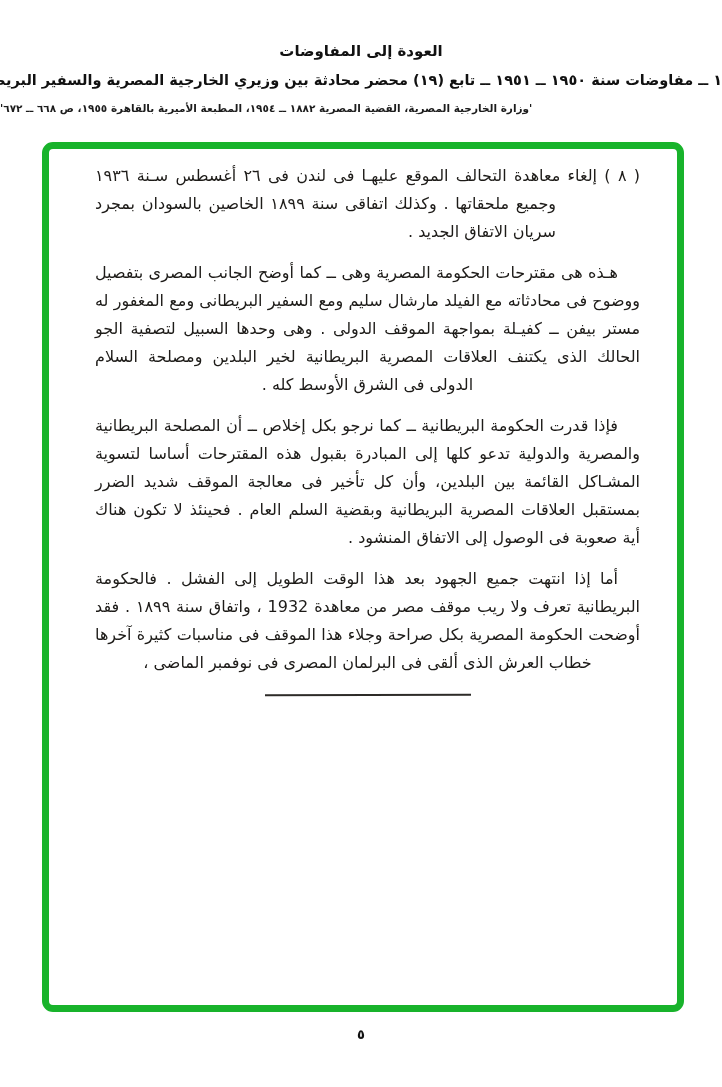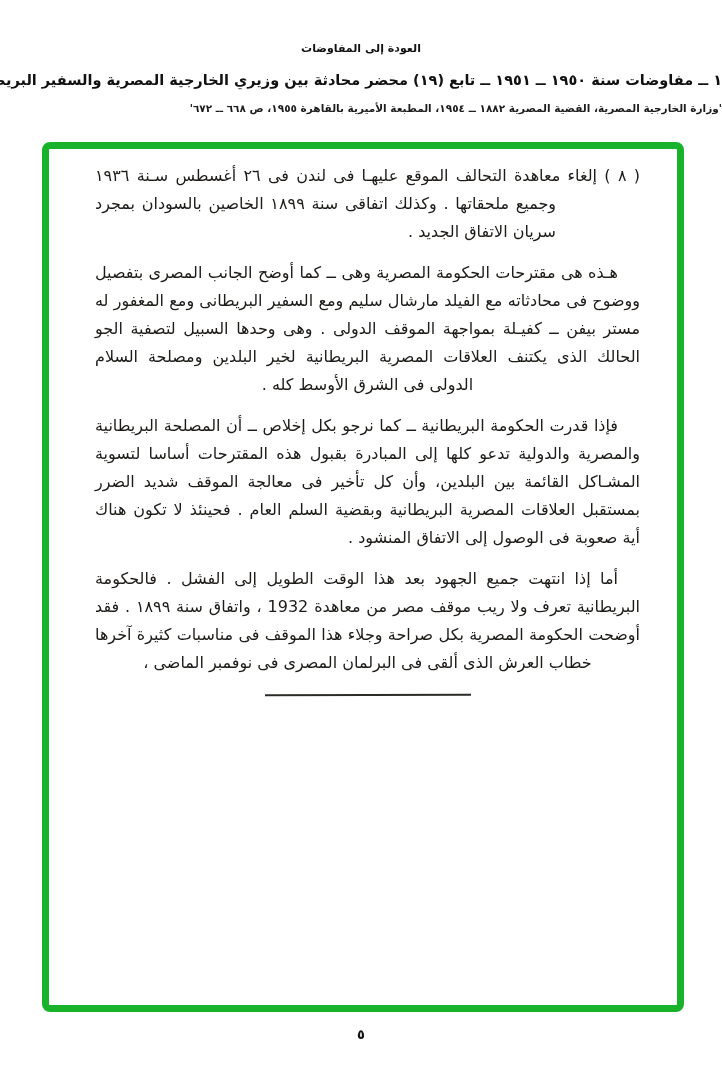--- a/index.html
+++ b/index.html
@@ -15,38 +15,38 @@
     direction: rtl;
     font-family: "DejaVu Sans", sans-serif;
     color: #111111;
   }
   
   .back-link {
     position: absolute;
     top: 42px;
     left: 0; right: 0;
     text-align: center;
-    font-size: 11px;
+    font-size: 15px;
     font-weight: bold;
     letter-spacing: 0.2px;
   }
   .doc-title {
     position: absolute;
     top: 72px;
     left: 0; right: 0;
     text-align: center;
     font-size: 14.5px;
     font-weight: bold;
     white-space: nowrap;
   }
   .citation {
     position: absolute;
     top: 102px;
     left: 0; right: 0;
-    text-align: right;
+    text-align: left;
     font-size: 10.5px;
     font-weight: bold;
     color: #1c1c1c;
   }
   
   .highlight-box {
     position: absolute;
     top: 142px;
     left: 42px;
     width: 642px;
@@ -98,21 +98,21 @@
 </style>
 </head>
 <body>
 
 <div class="back-link">العودة إلى المفاوضات</div>
 
 <div class="doc-title">١ ــ مفاوضات سنة ١٩٥٠ ــ ١٩٥١ ــ تابع (١٩) محضر محادثة بين وزيري الخارجية المصرية والسفير البريطاني</div>
 
 <div class="citation">'وزارة الخارجية المصرية، القضية المصرية ١٨٨٢ ــ ١٩٥٤، المطبعة الأميرية بالقاهرة ١٩٥٥، ص ٦٦٨ ــ ٦٧٢'</div>
 
-<div class="highlight-box" style="border-color: rgb(24, 179, 43); border-radius: 8px;">
+<div class="highlight-box" style="border-color: rgb(24, 179, 43);">
   <div class="scan-text">
     <p class="clause">( ٨ ) إلغاء معاهدة التحالف الموقع عليهـا فى لندن فى ٢٦ أغسطس سـنة ١٩٣٦ وجميع ملحقاتها . وكذلك اتفاقى سنة ١٨٩٩ الخاصين بالسودان بمجرد سريان الاتفاق الجديد .</p>
     <p class="center-last">هـذه هى مقترحات الحكومة المصرية وهى ــ كما أوضح الجانب المصرى بتفصيل ووضوح فى محادثاته مع الفيلد مارشال سليم ومع السفير البريطانى ومع المغفور له مستر بيفن ــ كفيـلة بمواجهة الموقف الدولى . وهى وحدها السبيل لتصفية الجو الحالك الذى يكتنف العلاقات المصرية البريطانية لخير البلدين ومصلحة السلام الدولى فى الشرق الأوسط كله .</p>
     <p>فإذا قدرت الحكومة البريطانية ــ كما نرجو بكل إخلاص ــ أن المصلحة البريطانية والمصرية والدولية تدعو كلها إلى المبادرة بقبول هذه المقترحات أساسا لتسوية المشـاكل القائمة بين البلدين، وأن كل تأخير فى معالجة الموقف شديد الضرر بمستقبل العلاقات المصرية البريطانية وبقضية السلم العام . فحينئذ لا تكون هناك أية صعوبة فى الوصول إلى الاتفاق المنشود .</p>
     <p class="center-last">أما إذا انتهت جميع الجهود بعد هذا الوقت الطويل إلى الفشل . فالحكومة البريطانية تعرف ولا ريب موقف مصر من معاهدة 1932 ، واتفاق سنة ١٨٩٩ . فقد أوضحت الحكومة المصرية بكل صراحة وجلاء هذا الموقف فى مناسبات كثيرة آخرها خطاب العرش الذى ألقى فى البرلمان المصرى فى نوفمبر الماضى ،</p>
     <div class="end-rule"></div>
   </div>
 </div>
 
 <div class="page-number">٥</div>

